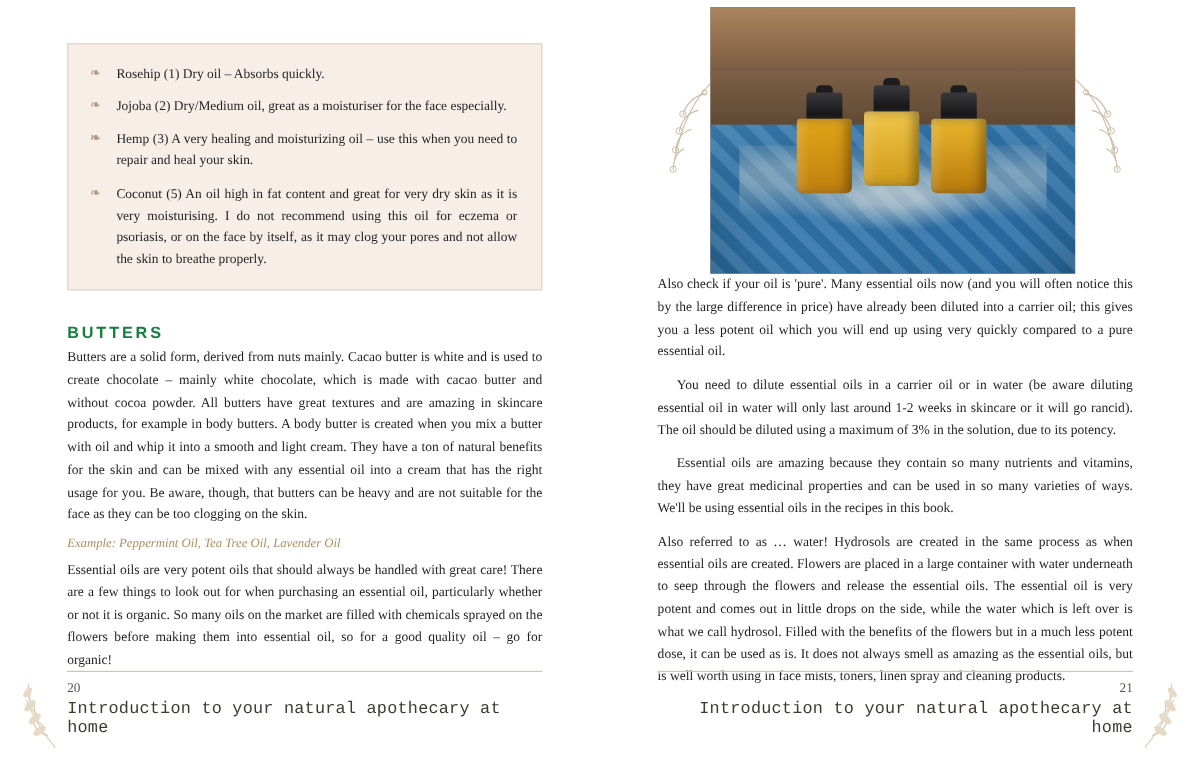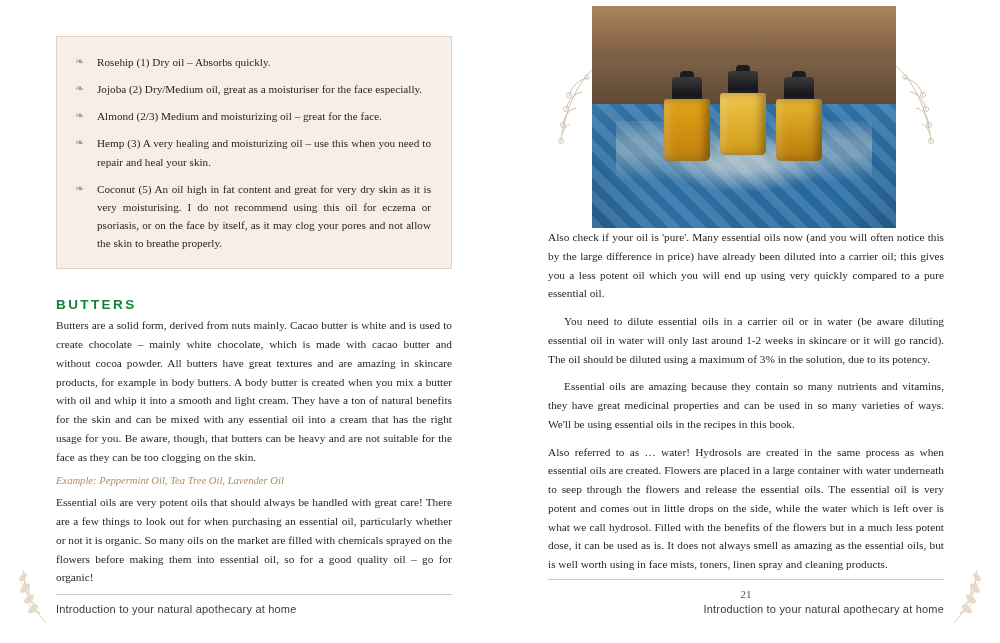--- a/index.html
+++ b/index.html
@@ -184,24 +184,24 @@
     height: 1px;
     background: #cfc4b6;
     margin-bottom: 8px;
   }
   .folio {
     font-family: "Liberation Serif", serif;
     font-size: 11px;
     color: #5a5347;
     margin-bottom: 3px;
   }
-  .page-right .folio { text-align: center; font-family: Liberation Serif, serif; }
+  .page-right .folio { text-align: right; font-family: Liberation Serif, serif; }
   .runhead {
-    font-family: Liberation Sans, sans-serif;
-    font-size: 11px;
+    font-family: Liberation Mono, monospace;
+    font-size: 14px;
     color: #3d3a34;
     letter-spacing: .2px;
   }
   .page-right .runhead { text-align: right; }
 
   .corner-leaf {
     position: absolute;
     bottom: 18px;
     width: 46px;
     height: 60px;
@@ -230,21 +230,20 @@
         <li>
           <span class="bullet-leaf">❧</span>
           <span>Rosehip (1) Dry oil – Absorbs quickly.</span>
         </li>
         <li>
           <span class="bullet-leaf">❧</span>
           <span>Jojoba (2) Dry/Medium oil, great as a moisturiser for the face especially.</span>
         </li>
         <li>
           <span class="bullet-leaf">❧</span>
-          <span>Almond (2/3) Medium and moisturizing oil – great for the face.</span>
         </li>
         <li>
           <span class="bullet-leaf">❧</span>
           <span>Hemp (3) A very healing and moisturizing oil – use this when you need to repair and heal your skin.</span>
         </li>
         <li>
           <span class="bullet-leaf">❧</span>
           <span>Coconut (5) An oil high in fat content and great for very dry skin as it is very moisturising. I do not recommend using this oil for eczema or psoriasis, or on the face by itself, as it may clog your pores and not allow the skin to breathe properly.</span>
         </li>
       </ul>
@@ -269,20 +268,21 @@
           <ellipse cx="27" cy="44" rx="6" ry="3" transform="rotate(-35 27 44)"></ellipse>
           <ellipse cx="23" cy="34" rx="6" ry="3" transform="rotate(-40 23 34)"></ellipse>
           <ellipse cx="19" cy="23" rx="6" ry="3" transform="rotate(-45 19 23)"></ellipse>
           <ellipse cx="17" cy="12" rx="5" ry="2.5" transform="rotate(-50 17 12)"></ellipse>
         </g>
       </svg>
     </div>
 
     <div class="footer">
       <div class="rule"></div>
+      <div class="folio">20</div>
       <div class="runhead">Introduction to your natural apothecary at home</div>
     </div>
   </div>
 
   <div class="page page-right">
 
     <div class="photo-wrap">
       <div class="sprig left">
         <svg viewBox="0 0 56 108" width="56" height="108" aria-hidden="true">
           <g fill="none" stroke="#cbb9a2" stroke-width="0.9">

